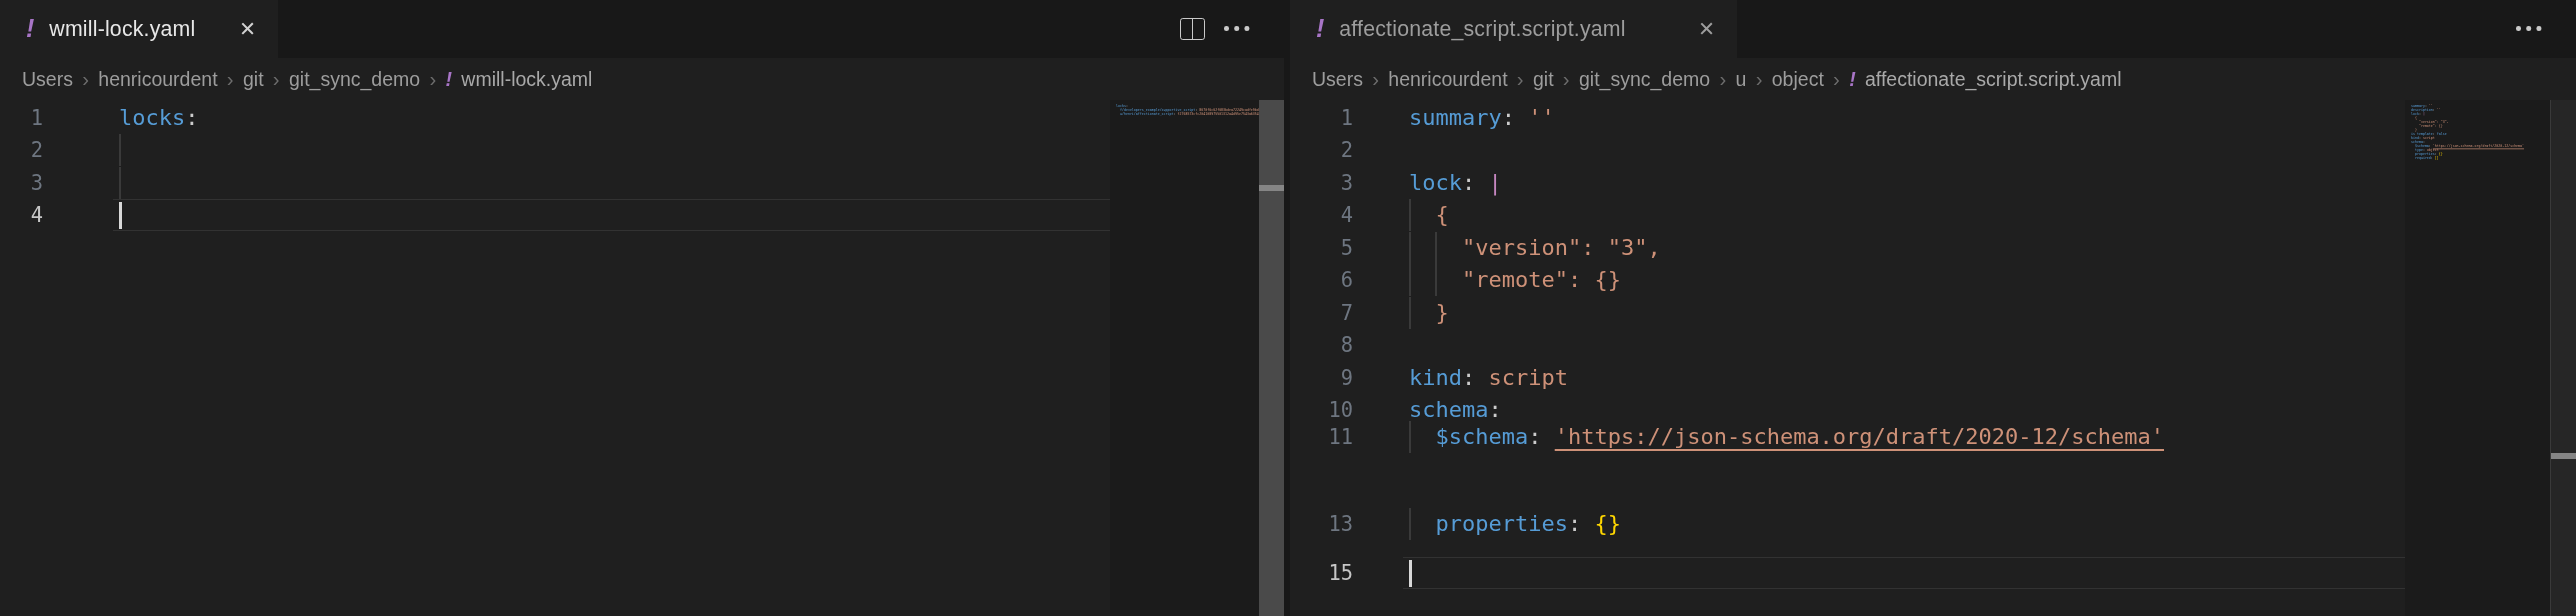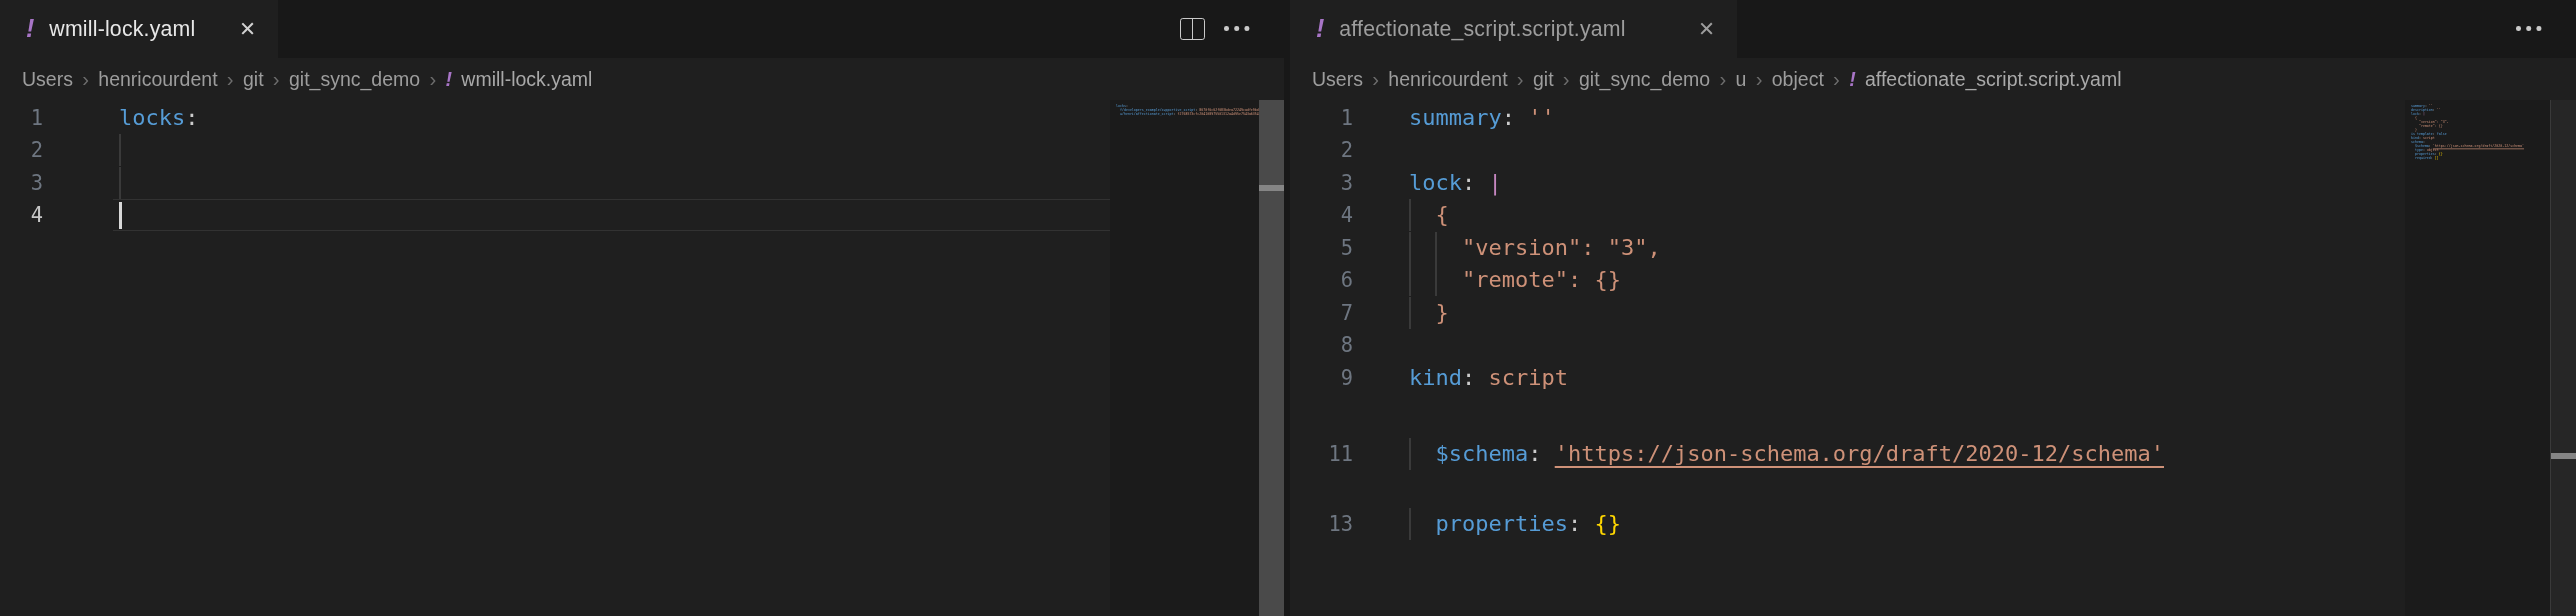--- a/index.html
+++ b/index.html
@@ -210,29 +210,39 @@
             <span class="ln">7</span>
             <span class="content"><span class="tk tk-str">  }</span></span>
           </div>
           <div class="line" style="top: 227px;">
             <span class="ln">8</span>
           </div>
           <div class="line" style="top: 260px;">
             <span class="ln">9</span>
             <span class="content"><span class="tk tk-key">kind</span><span class="tk tk-punc">:</span><span class="tk tk-plain"> </span><span class="tk tk-str">script</span></span>
           </div>
-          <div class="line" style="top: 336px;">
+          <div class="line" style="top: 292px;">
+            <span class="ln">10</span>
+            <span class="content"><span class="tk tk-key">schema</span><span class="tk tk-punc">:</span></span>
+          </div>
+          <div class="line" style="top: 319px;">
             <div class="guide" style="left: 119px;"></div>
             <span class="ln">11</span>
             <span class="content"><span class="tk tk-plain">  </span><span class="tk tk-key">$schema</span><span class="tk tk-punc">:</span><span class="tk tk-plain"> </span><span class="tk tk-link">'https://json-schema.org/draft/2020-12/schema'</span></span>
           </div>
           <div class="line" style="top: 406px;">
             <div class="guide" style="left: 119px;"></div>
             <span class="ln">13</span>
             <span class="content"><span class="tk tk-plain">  </span><span class="tk tk-key">properties</span><span class="tk tk-punc">:</span><span class="tk tk-plain"> </span><span class="tk tk-bracket">{}</span></span>
+          </div>
+          <div class="line active" style="top: 455px;">
+            <div class="hl"></div>
+            <span class="ln">15</span>
+            <span class="content"></span>
+            <span class="caret" style="left: 119px;"></span>
           </div>
         </div>
       <div class="minimap">
           <div class="minimap-inner">
             <div class="mline"><span class="tk tk-key">summary</span><span class="tk tk-punc">:</span><span class="tk tk-plain"> </span><span class="tk tk-str">''</span></div>
             <div class="mline"><span class="tk tk-key">description</span><span class="tk tk-punc">:</span><span class="tk tk-plain"> </span><span class="tk tk-str">''</span></div>
             <div class="mline"><span class="tk tk-key">lock</span><span class="tk tk-punc">:</span><span class="tk tk-plain"> </span><span class="tk tk-scalar">|</span></div>
             <div class="mline"><span class="tk tk-str">  {</span></div>
             <div class="mline"><span class="tk tk-str">    "version": "3",</span></div>
             <div class="mline"><span class="tk tk-str">    "remote": {}</span></div>

